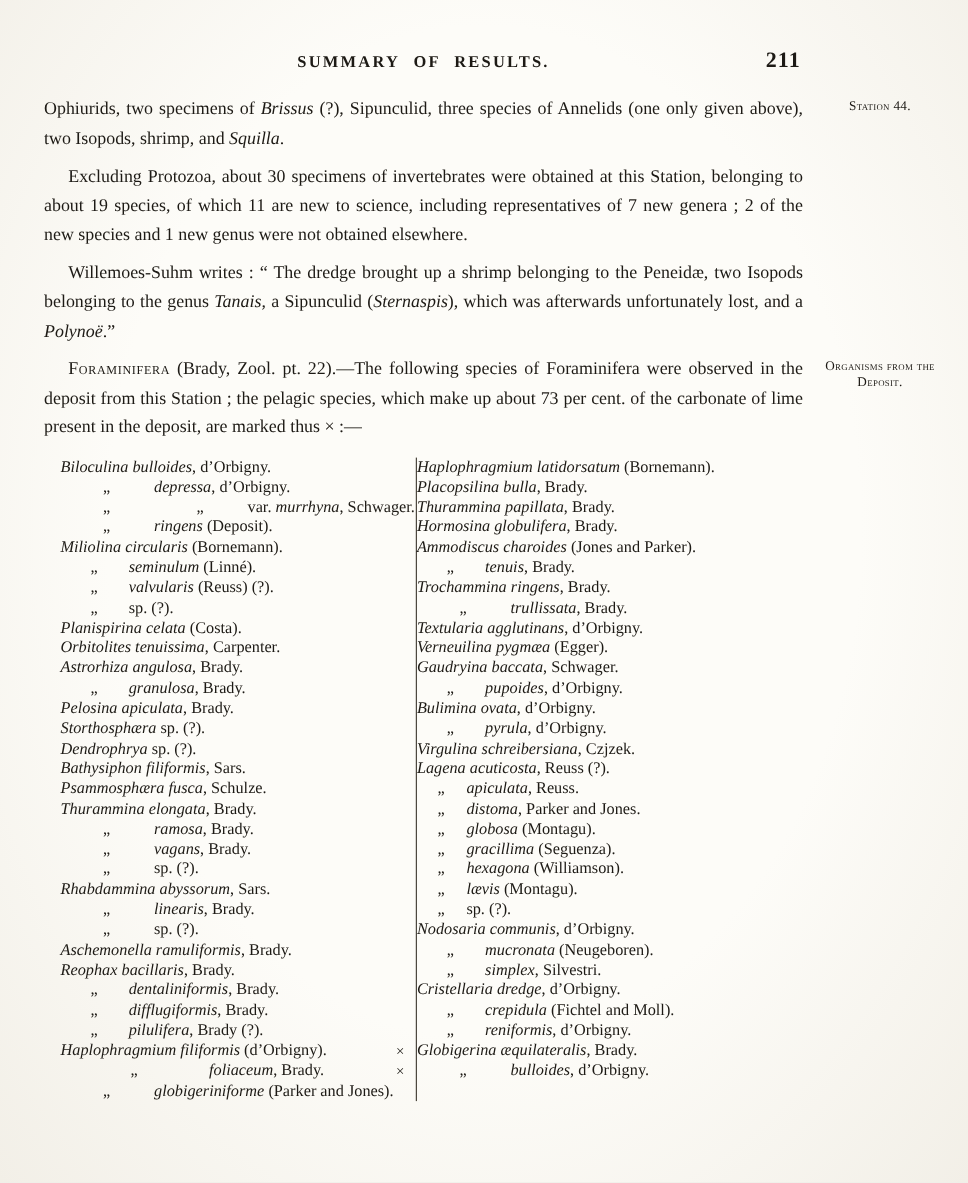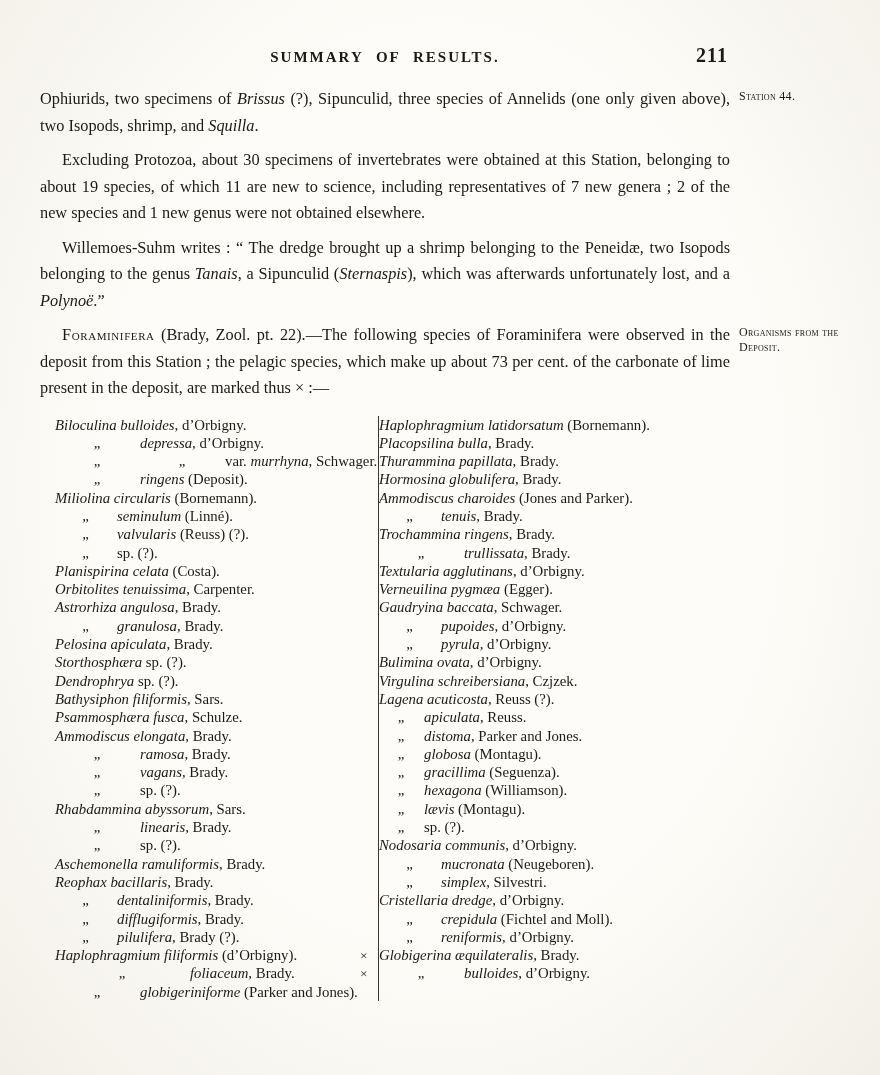--- a/index.html
+++ b/index.html
@@ -16,21 +16,21 @@
     text-align:center;font-size:15px;font-weight:bold;
     letter-spacing:2px;word-spacing:7px;padding-top:3px;
   }
   .page-number{position:absolute;right:2px;top:-2px;font-size:20px;font-weight:bold;letter-spacing:1px;}
   .paragraphs{margin-top:14px;}
   .para{position:relative;margin:0 0 8px 0;font-size:16.3px;line-height:26.5px;text-align:justify;}
   .para.indent{text-indent:22px;}
   .margin-note{
     position:absolute;left:calc(100% + 9px);top:3px;width:122px;
     font-variant:small-caps;font-size:12px;line-height:14.5px;
-    letter-spacing:0.3px;text-indent:0;text-align:left;white-space:normal;
+    letter-spacing:0.3px;text-indent:0;text-align:center;white-space:normal;
   }
   .sc{font-variant:small-caps;letter-spacing:0.6px;}
   .i{font-style:italic;}
   .species-list{display:flex;margin-top:14px;width:812px;font-size:14.8px;line-height:18.3px;}
   .col-left{width:338px;flex:none;padding-left:15px;box-sizing:border-box;}
   .col-right{flex:1;border-left:1.5px solid #3a352c;}
   .row{white-space:nowrap;position:relative;}
   .xmark{position:absolute;left:-19px;top:0.5px;font-size:13.5px;}
   .ditto{display:inline-block;text-align:center;letter-spacing:1px;}
   .dn{width:45px;}
@@ -68,21 +68,21 @@
           <div class="row"><span class="ditto d">„</span><span class="r">sp. (?).</span></div>
           <div class="row"><span class="i">Planispirina celata</span><span class="r"> (Costa).</span></div>
           <div class="row"><span class="i">Orbitolites tenuissima</span><span class="r">, Carpenter.</span></div>
           <div class="row"><span class="i">Astrorhiza angulosa</span><span class="r">, Brady.</span></div>
           <div class="row"><span class="ditto d">„</span><span class="i">granulosa</span><span class="r">, Brady.</span></div>
           <div class="row"><span class="i">Pelosina apiculata</span><span class="r">, Brady.</span></div>
           <div class="row"><span class="i">Storthosphæra</span><span class="r"> sp. (?).</span></div>
           <div class="row"><span class="i">Dendrophrya</span><span class="r"> sp. (?).</span></div>
           <div class="row"><span class="i">Bathysiphon filiformis</span><span class="r">, Sars.</span></div>
           <div class="row"><span class="i">Psammosphæra fusca</span><span class="r">, Schulze.</span></div>
-          <div class="row"><span class="i">Ammodiscus elongata</span><span class="r">, Brady.</span></div>
+          <div class="row"><span class="i">Thurammina elongata</span><span class="r">, Brady.</span></div>
           <div class="row"><span class="ditto dm">„</span><span class="i">ramosa</span><span class="r">, Brady.</span></div>
           <div class="row"><span class="ditto dm">„</span><span class="i">vagans</span><span class="r">, Brady.</span></div>
           <div class="row"><span class="ditto dm">„</span><span class="r">sp. (?).</span></div>
           <div class="row"><span class="i">Rhabdammina abyssorum</span><span class="r">, Sars.</span></div>
           <div class="row"><span class="ditto dm">„</span><span class="i">linearis</span><span class="r">, Brady.</span></div>
           <div class="row"><span class="ditto dm">„</span><span class="r">sp. (?).</span></div>
           <div class="row"><span class="i">Aschemonella ramuliformis</span><span class="r">, Brady.</span></div>
           <div class="row"><span class="i">Reophax bacillaris</span><span class="r">, Brady.</span></div>
           <div class="row"><span class="ditto d">„</span><span class="i">dentaliniformis</span><span class="r">, Brady.</span></div>
           <div class="row"><span class="ditto d">„</span><span class="i">difflugiformis</span><span class="r">, Brady.</span></div>
@@ -97,22 +97,22 @@
           <div class="row"><span class="i">Thurammina papillata</span><span class="r">, Brady.</span></div>
           <div class="row"><span class="i">Hormosina globulifera</span><span class="r">, Brady.</span></div>
           <div class="row"><span class="i">Ammodiscus charoides</span><span class="r"> (Jones and Parker).</span></div>
           <div class="row"><span class="ditto d">„</span><span class="i">tenuis</span><span class="r">, Brady.</span></div>
           <div class="row"><span class="i">Trochammina ringens</span><span class="r">, Brady.</span></div>
           <div class="row"><span class="ditto dm">„</span><span class="i">trullissata</span><span class="r">, Brady.</span></div>
           <div class="row"><span class="i">Textularia agglutinans</span><span class="r">, d’Orbigny.</span></div>
           <div class="row"><span class="i">Verneuilina pygmæa</span><span class="r"> (Egger).</span></div>
           <div class="row"><span class="i">Gaudryina baccata</span><span class="r">, Schwager.</span></div>
           <div class="row"><span class="ditto d">„</span><span class="i">pupoides</span><span class="r">, d’Orbigny.</span></div>
+          <div class="row"><span class="i">Bulimina ovata</span><span class="r">, d’Orbigny.</span></div>
           <div class="row"><span class="ditto d">„</span><span class="i">pyrula</span><span class="r">, d’Orbigny.</span></div>
-          <div class="row"><span class="i">Bulimina ovata</span><span class="r">, d’Orbigny.</span></div>
           <div class="row"><span class="i">Virgulina schreibersiana</span><span class="r">, Czjzek.</span></div>
           <div class="row"><span class="i">Lagena acuticosta</span><span class="r">, Reuss (?).</span></div>
           <div class="row"><span class="ditto dn">„</span><span class="i">apiculata</span><span class="r">, Reuss.</span></div>
           <div class="row"><span class="ditto dn">„</span><span class="i">distoma</span><span class="r">, Parker and Jones.</span></div>
           <div class="row"><span class="ditto dn">„</span><span class="i">globosa</span><span class="r"> (Montagu).</span></div>
           <div class="row"><span class="ditto dn">„</span><span class="i">gracillima</span><span class="r"> (Seguenza).</span></div>
           <div class="row"><span class="ditto dn">„</span><span class="i">hexagona</span><span class="r"> (Williamson).</span></div>
           <div class="row"><span class="ditto dn">„</span><span class="i">lævis</span><span class="r"> (Montagu).</span></div>
           <div class="row"><span class="ditto dn">„</span><span class="r">sp. (?).</span></div>
           <div class="row"><span class="i">Nodosaria communis</span><span class="r">, d’Orbigny.</span></div>

